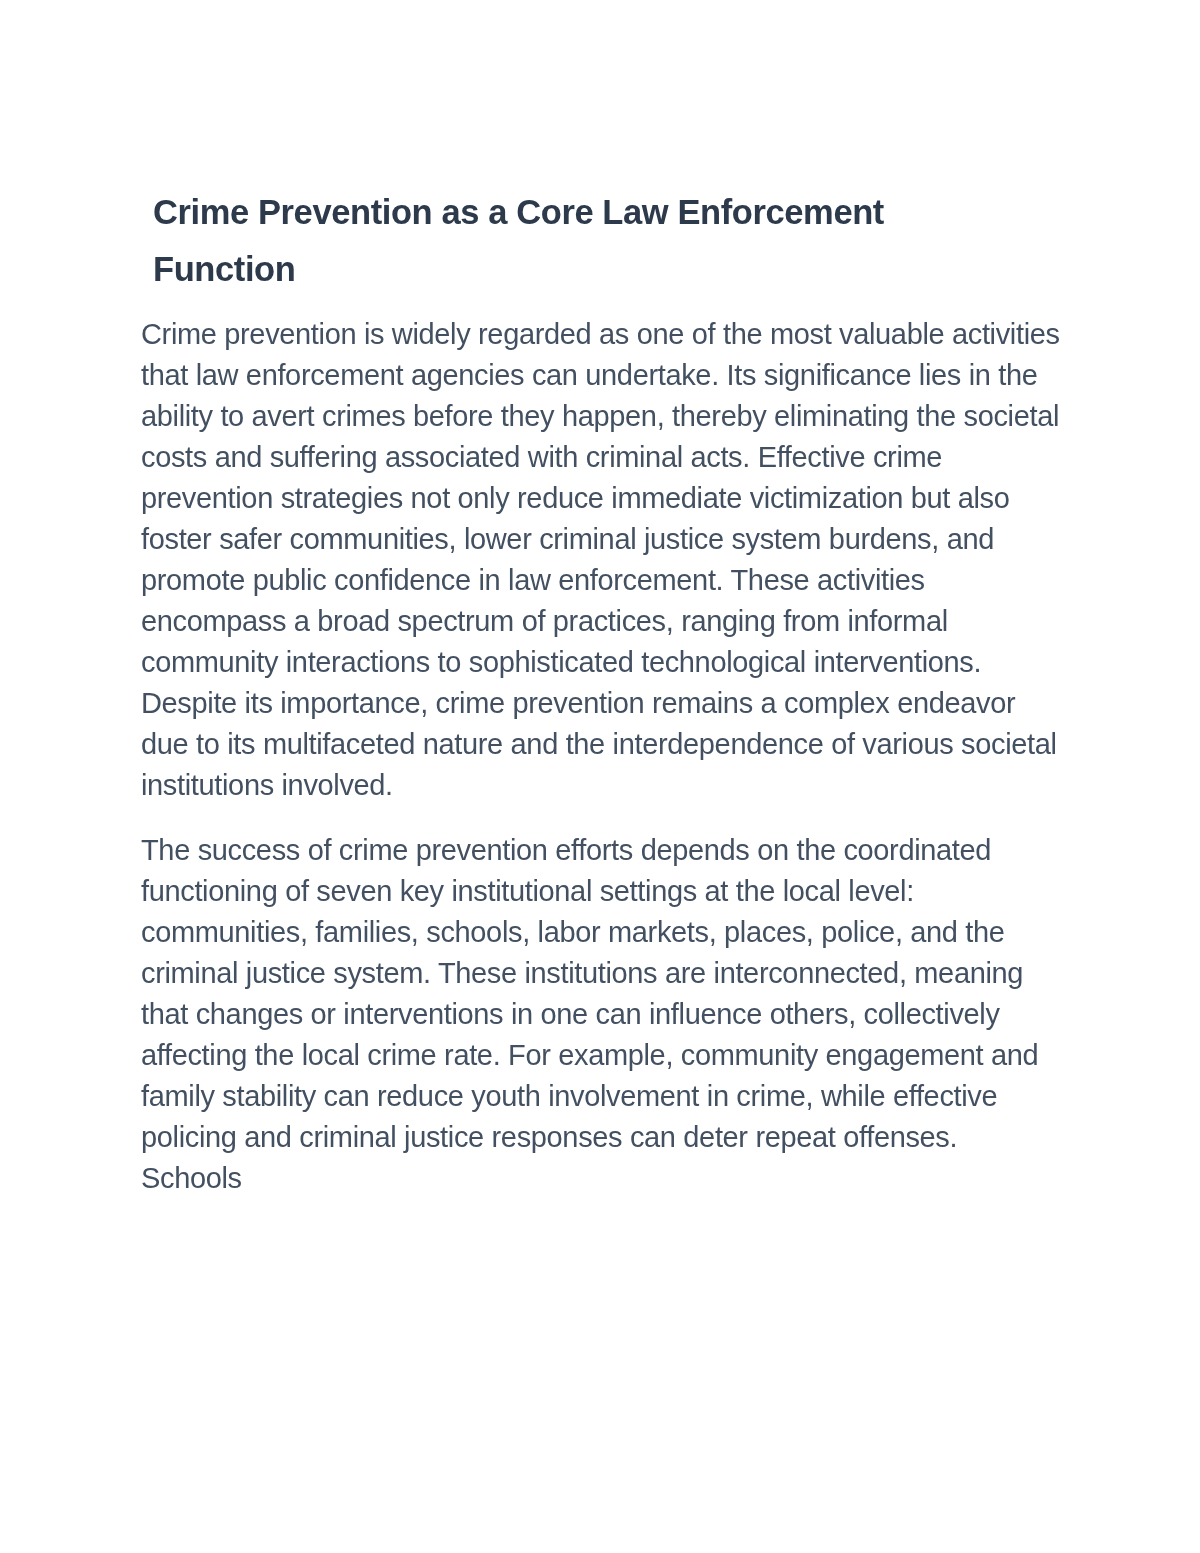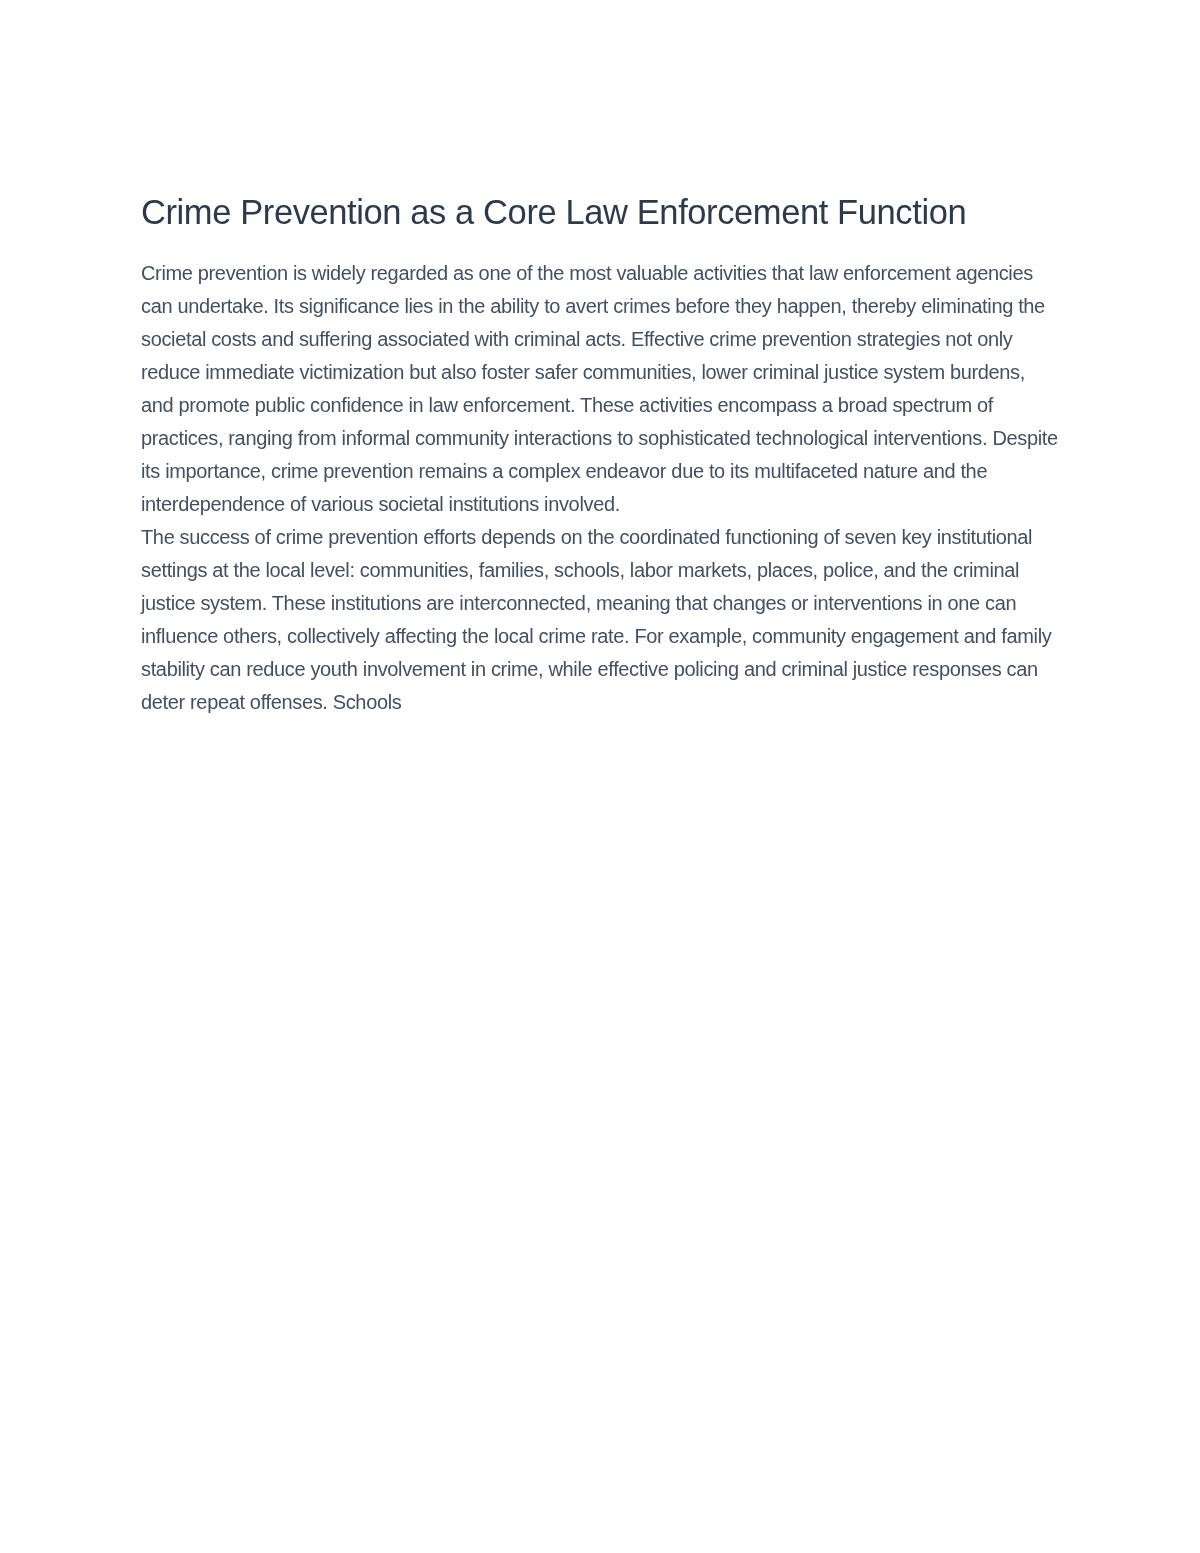--- a/index.html
+++ b/index.html
@@ -23,48 +23,48 @@
       margin: 0;
       font-family: "Liberation Sans", sans-serif;
       font-weight: 700;
       font-size: 47px;
       line-height: 62px;
       color: #2d3a4b;
       letter-spacing: -0.3px;
       width: 800px;
     }
     h2 {
-      margin: 0;
+      margin: 12px;
       font-family: "Liberation Sans", sans-serif;
-      font-weight: 400;
+      font-weight: 700;
       font-size: 34.5px;
       line-height: 57px;
       color: #2d3a4b;
       letter-spacing: -0.4px;
     }
     h2.s1 {
       margin-top: 16px;
       width: 880px;
     }
     h2.s2 {
       margin-top: 26px;
       width: 920px;
     }
     p {
       margin: 0;
       font-family: "Liberation Sans", sans-serif;
       font-weight: 400;
-      font-size: 20px;
-      line-height: 33px;
+      font-size: 29px;
+      line-height: 41px;
       color: #435061;
       letter-spacing: -0.35px;
       width: 920px;
     }
     p.p1 { margin-top: 16px; }
-    p.p2 { margin-top: 0; }
+    p.p2 { margin-top: 24px; }
   </style>
 </head>
 <body>
 
 <div class="page">
 
   <h2 class="s1">Crime Prevention as a Core Law Enforcement Function</h2>
   <p class="p1">Crime prevention is widely regarded as one of the most valuable activities that law enforcement agencies can undertake. Its significance lies in the ability to avert crimes before they happen, thereby eliminating the societal costs and suffering associated with criminal acts. Effective crime prevention strategies not only reduce immediate victimization but also foster safer communities, lower criminal justice system burdens, and promote public confidence in law enforcement. These activities encompass a broad spectrum of practices, ranging from informal community interactions to sophisticated technological interventions. Despite its importance, crime prevention remains a complex endeavor due to its multifaceted nature and the interdependence of various societal institutions involved.</p>
 
   <p class="p2">The success of crime prevention efforts depends on the coordinated functioning of seven key institutional settings at the local level: communities, families, schools, labor markets, places, police, and the criminal justice system. These institutions are interconnected, meaning that changes or interventions in one can influence others, collectively affecting the local crime rate. For example, community engagement and family stability can reduce youth involvement in crime, while effective policing and criminal justice responses can deter repeat offenses. Schools</p>

